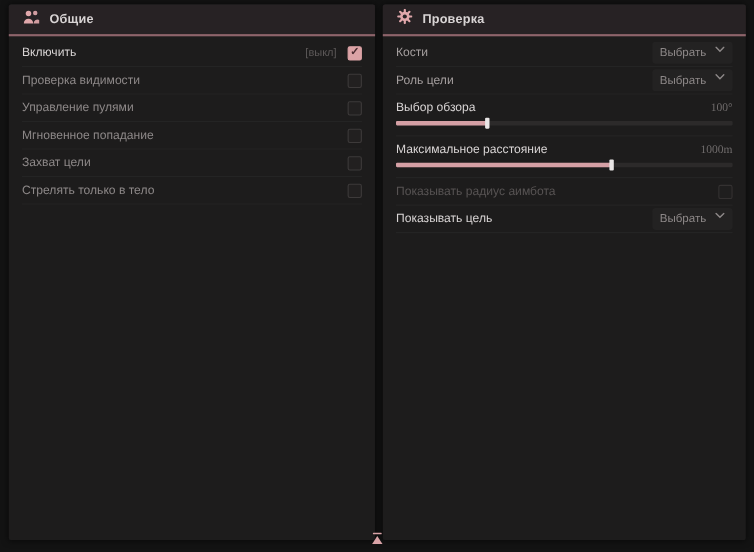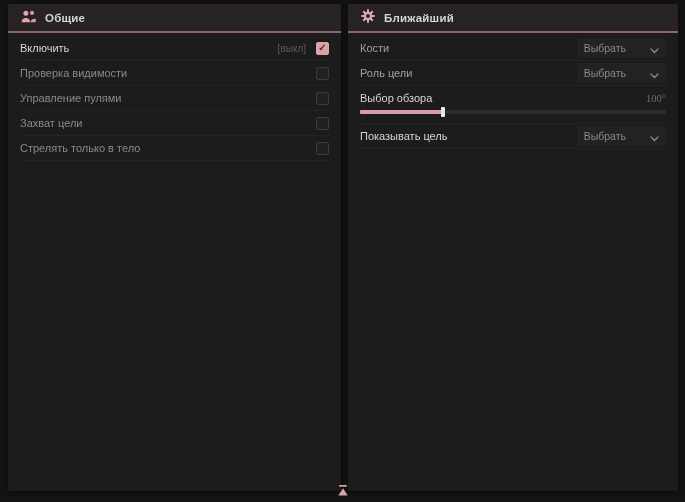--- a/index.html
+++ b/index.html
@@ -22,21 +22,21 @@
   .row-label.mid { color:#a59f9f;text-align:right; }
   .row-right { display:flex; align-items:center; gap:10px; }
   .hint { font-size:10px; color:#5d5959;padding-left:16px; }
 
   .checkbox { width:13px; height:13px; border-radius:2px; border:1px solid #3d3a3a; background:#222020;
               display:flex; align-items:center; justify-content:center; font-size:10px; line-height:1; color:transparent; cursor:pointer; }
   .checkbox.checked { background:#dca3a6; border-color:#dca3a6; color:#4b2b30; font-weight:bold; }
   .row.disabled .row-label { color:#575353; }
   .row.disabled .checkbox { border-color:#343131; background:#1f1e1e; }
 
-  .dropdown { display:flex; align-items:flex-end; gap:24px; padding:4px 7px; border-radius:3px;
+  .dropdown { display:flex; align-items:flex-start; gap:8px; padding:4px 7px; border-radius:3px;
               background:rgba(255,255,255,0.028); color:#8d8888; font-size:10.5px; cursor:pointer; }
   .dropdown.bright { color:#b9b4b4; }
   .dropdown .chev { display:flex; }
 
   .slider-row { display:block; height:auto; padding:4px 0 9px 0; border-bottom:1px solid rgba(255,255,255,0.035); }
   .slider-head { display:flex; align-items:center; justify-content:space-between; height:16px; }
   .slider-value { font-size:10.5px; color:#6f6b6b;font-family:Liberation Serif, serif; }
   .slider-track { position:relative; height:4px; margin-top:4px; background:#2c2a2a; border-radius:1px; cursor:pointer; }
   .slider-fill { position:absolute; left:0; top:0; bottom:0; background:#d5a0a5; border-radius:1px; }
   .slider-handle { position:absolute; right:-2px; top:-3px; width:4px; height:10px; background:#e9e6e6; border-radius:1px; }
@@ -76,20 +76,24 @@
       <div class="row">
         <span class="row-label">Проверка видимости</span>
         <span class="checkbox"></span>
       </div>
 
       <div class="row">
         <span class="row-label">Управление пулями</span>
         <span class="checkbox"></span>
       </div>
 
+      <div class="row">
+        <span class="row-label">Мгновенное попадание</span>
+        <span class="checkbox"></span>
+      </div>
 
       <div class="row">
         <span class="row-label">Захват цели</span>
         <span class="checkbox"></span>
       </div>
 
       <div class="row">
         <span class="row-label">Стрелять только в тело</span>
         <span class="checkbox"></span>
       </div>
@@ -104,21 +108,21 @@
           <g fill="#e0a7ab">
             <rect x="6" y="0" width="2" height="14" rx="1"></rect>
             <rect x="6" y="0" width="2" height="14" rx="1" transform="rotate(45 7 7)"></rect>
             <rect x="6" y="0" width="2" height="14" rx="1" transform="rotate(90 7 7)"></rect>
             <rect x="6" y="0" width="2" height="14" rx="1" transform="rotate(135 7 7)"></rect>
             <circle cx="7" cy="7" r="4.3"></circle>
           </g>
           <circle cx="7" cy="7" r="1.9" fill="#272224"></circle>
         </svg>
       </span>
-      <span class="panel-title">Ближайший</span>
+      <span class="panel-title">Проверка</span>
     </div>
     <div class="accent-line"></div>
     <div class="panel-body">
 
       <div class="row">
         <span class="row-label mid">Кости</span>
         <span class="dropdown">
           <span>Выбрать</span>
           <span class="chev">
               <svg width="9" height="6" viewBox="0 0 9 6">
@@ -146,21 +150,36 @@
           <span class="row-label bright">Выбор обзора</span>
           <span class="slider-value">100°</span>
         </div>
         <div class="slider-track">
           <div class="slider-fill" style="width: 27%;">
             <div class="slider-handle"></div>
           </div>
         </div>
       </div>
 
-
+      <div class="slider-row">
+        <div class="slider-head">
+          <span class="row-label bright">Максимальное расстояние</span>
+          <span class="slider-value">1000m</span>
+        </div>
+        <div class="slider-track">
+          <div class="slider-fill" style="width: 64%;">
+            <div class="slider-handle"></div>
+          </div>
+        </div>
+      </div>
+
+      <div class="row disabled">
+        <span class="row-label">Показывать радиус аимбота</span>
+        <span class="checkbox"></span>
+      </div>
 
       <div class="row">
         <span class="row-label bright">Показывать цель</span>
         <span class="dropdown">
           <span>Выбрать</span>
           <span class="chev">
               <svg width="9" height="6" viewBox="0 0 9 6">
                 <path d="M1 1 L4.5 4.5 L8 1" stroke="currentColor" stroke-width="1.3" fill="none" stroke-linecap="round"></path>
               </svg>
             </span>

